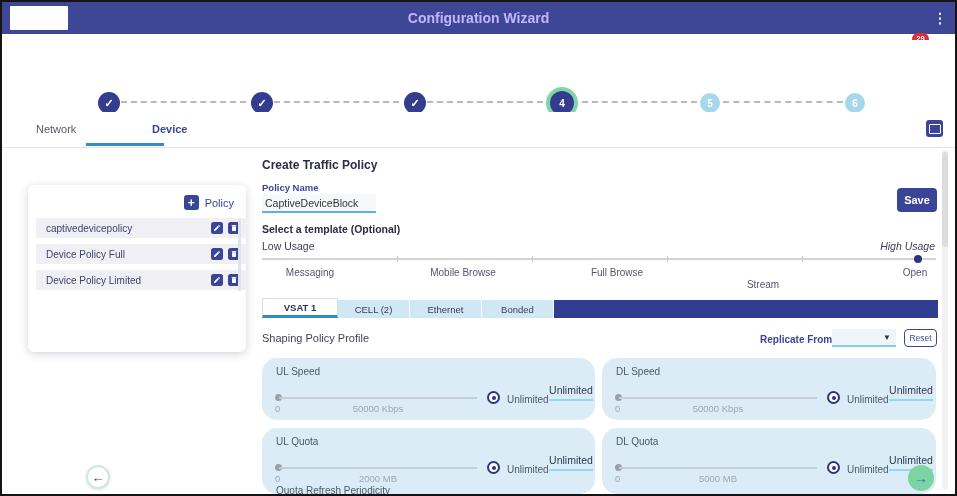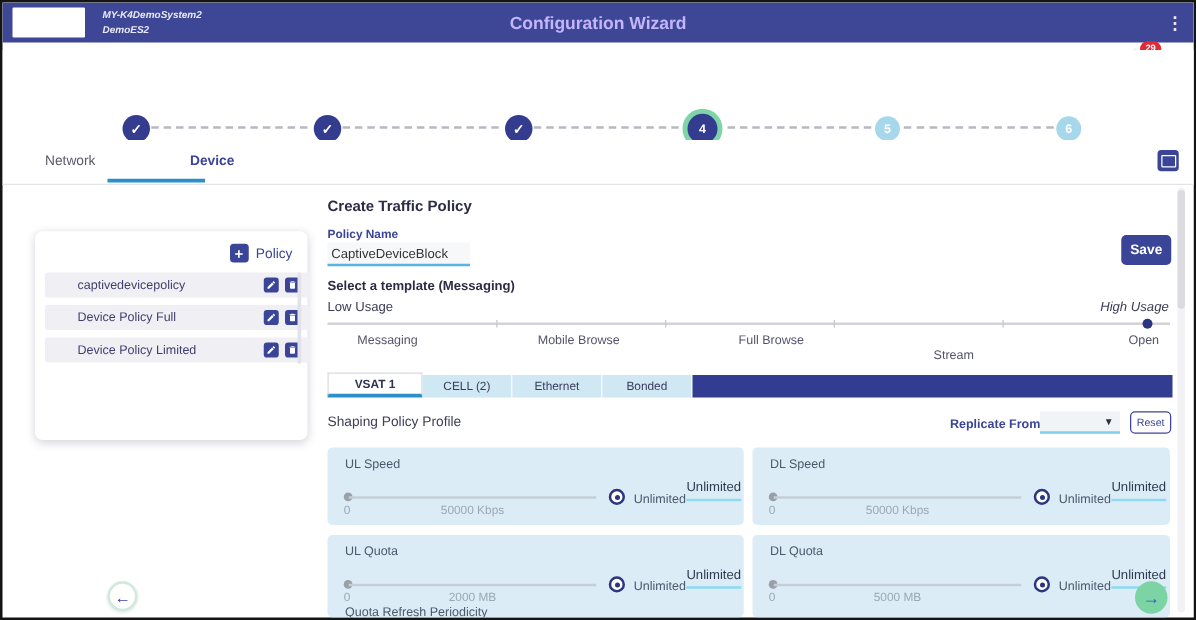--- a/index.html
+++ b/index.html
@@ -38,21 +38,21 @@
 
   
   .policy-card { position:absolute; left:26px; top:183px; width:218px; height:167px; background:#fff; border-radius:6px;
                  box-shadow:0 2px 8px rgba(60,60,90,.22); }
   .add-policy { position:absolute; right:12px; top:10px; display:flex; align-items:center; cursor:pointer; }
   .plus-box { width:15px; height:15px; background:#3b4598; border-radius:3px; color:#fff; font-size:12px; font-weight:bold;
               display:flex; align-items:center; justify-content:center; }
   .add-policy span.lbl { margin-left:6px; color:#3b4598; font-size:11px; }
   .policy-row { position:absolute; left:8px; width:212px; height:20px; background:#f0f0f4; border-radius:2px;
                 display:flex; align-items:center; }
-  .policy-row .pname { font-size:10px; color:#3e3e6e; padding-left:26px; }
+  .policy-row .pname { font-size:10px; color:#3e3e6e; padding-left:10px; }
   .row-icons { margin-left:auto; display:flex; gap:5px; padding-right:8px; }
   .mini-ic { width:12px; height:12px; background:#3b4598; border-radius:2.5px; display:flex; align-items:center; justify-content:center; }
   .mini-ic svg { width:8px; height:8px; }
   .panel-scroll { position:absolute; right:5px; top:33px; width:3px; height:73px; background:#e2e2ea; border-radius:2px; }
 
   
   .main-heading { position:absolute; left:260px; top:156px; font-size:12px; font-weight:bold; color:#2c2c44; }
   .pn-label { position:absolute; left:260px; top:180px; font-size:9.5px; font-weight:bold; color:#3b4598; }
   .pn-input { position:absolute; left:260px; top:192px; width:114px; height:19px; background:#f7f8fa; border:none;
               border-bottom:2px solid #59b4e4; font-size:10.5px; color:#333; padding:0 3px; font-family:"Liberation Sans", sans-serif; }
@@ -77,21 +77,21 @@
 
   .section-title { position:absolute; left:260px; top:330px; font-size:11px; color:#3f3f58; }
   .repl-label { position:absolute; left:758px; top:332px; font-size:10px; font-weight:bold; color:#3b4598; }
   .repl-dd { position:absolute; left:830px; top:327px; width:64px; height:18px; background:#f1f4f7;
              border-bottom:2px solid #7fd0ea; cursor:pointer; }
   .repl-dd .caret { position:absolute; right:5px; top:4px; font-size:8px; color:#2f2f3f; }
   .reset-btn { position:absolute; left:902px; top:327px; width:33px; height:18px; background:#fff; border:1px solid #3b4598;
                border-radius:4px; color:#3b4598; font-size:8.5px; cursor:pointer; font-family:"Liberation Sans", sans-serif; }
 
   
-  .shaper { position:absolute; background:#dcecf7; border-radius:4px; }
+  .shaper { position:absolute; background:#dcecf7; border-radius:15px; }
   .sc-title { position:absolute; left:14px; top:8px; font-size:10px; color:#4b5869; }
   .sc-dot { position:absolute; left:13px; top:36px; width:7px; height:7px; background:#9aa0a8; border-radius:50%; }
   .sc-track { position:absolute; left:17px; top:39px; width:198px; height:2px; background:#c5ced6; }
   .sc-min { position:absolute; left:13px; top:45px; font-size:9.5px; color:#9aa7b4; }
   .sc-max { position:absolute; left:0; top:45px; width:232px; text-align:center; font-size:9.5px; color:#9aa7b4; }
   .sc-radio { position:absolute; left:225px; top:33px; width:13px; height:13px; border:2px solid #2c3680; border-radius:50%;
               background:#fff; cursor:pointer; }
   .sc-radio::after { content:""; position:absolute; left:2.5px; top:2.5px; width:4px; height:4px; background:#2c3680; border-radius:50%; }
   .sc-radio-label { position:absolute; left:245px; top:36px; font-size:10px; color:#4b5869; }
   .sc-field { position:absolute; left:287px; top:26px; width:44px; text-align:center; font-size:10.5px; color:#2e3b4e;
@@ -110,24 +110,20 @@
   .v-scroll { position:absolute; right:7px; top:148px; width:6px; height:340px; background:#f2f2f4; border-radius:3px; }
   .v-thumb { position:absolute; top:2px; left:0; width:6px; height:95px; background:#dcdce0; border-radius:3px; }
 </style>
 </head>
 <body>
 
 <div class="screen">
 
   <div class="header">
     <div class="logo-box"></div>
-    <div class="sys-names">
-      <div>MY-K4DemoSystem2</div>
-      <div>DemoES2</div>
-    </div>
     <div class="app-title">Configuration Wizard</div>
     <div class="bell-wrap">
       <svg width="18" height="18" viewBox="0 0 24 24">
         <path d="M12 22c1.1 0 2-.9 2-2h-4c0 1.1.9 2 2 2zm6-6v-5c0-3.1-1.6-5.6-4.5-6.3V4c0-.8-.7-1.5-1.5-1.5S10.5 3.2 10.5 4v.7C7.6 5.4 6 7.9 6 11v5l-2 2v1h16v-1l-2-2z" fill="#e9e9f6"></path>
       </svg>
       <span class="bell-badge">29</span>
     </div>
     <div class="kebab">⋮</div>
   </div>
 
@@ -226,21 +222,21 @@
       </span>
     </div>
     <div class="panel-scroll"></div>
   </div>
 
   <div class="main-heading">Create Traffic Policy</div>
   <div class="pn-label">Policy Name</div>
   <input class="pn-input" type="text" value="CaptiveDeviceBlock" style="">
   <button class="save-btn">Save</button>
 
-  <div class="tpl-label">Select a template (Messaging)</div>
+  <div class="tpl-label">Select a template (Optional)</div>
   <div class="low-usage">Low Usage</div>
   <div class="high-usage">High Usage</div>
   <div class="tpl-track">
     <div class="tpl-tick" style="left:135px;"></div>
     <div class="tpl-tick" style="left:270px;"></div>
     <div class="tpl-tick" style="left:405px;"></div>
     <div class="tpl-tick" style="left:540px;"></div>
     <div class="tpl-handle"></div>
   </div>
   <div class="tpl-opt" style="left:308px;">Messaging</div>

